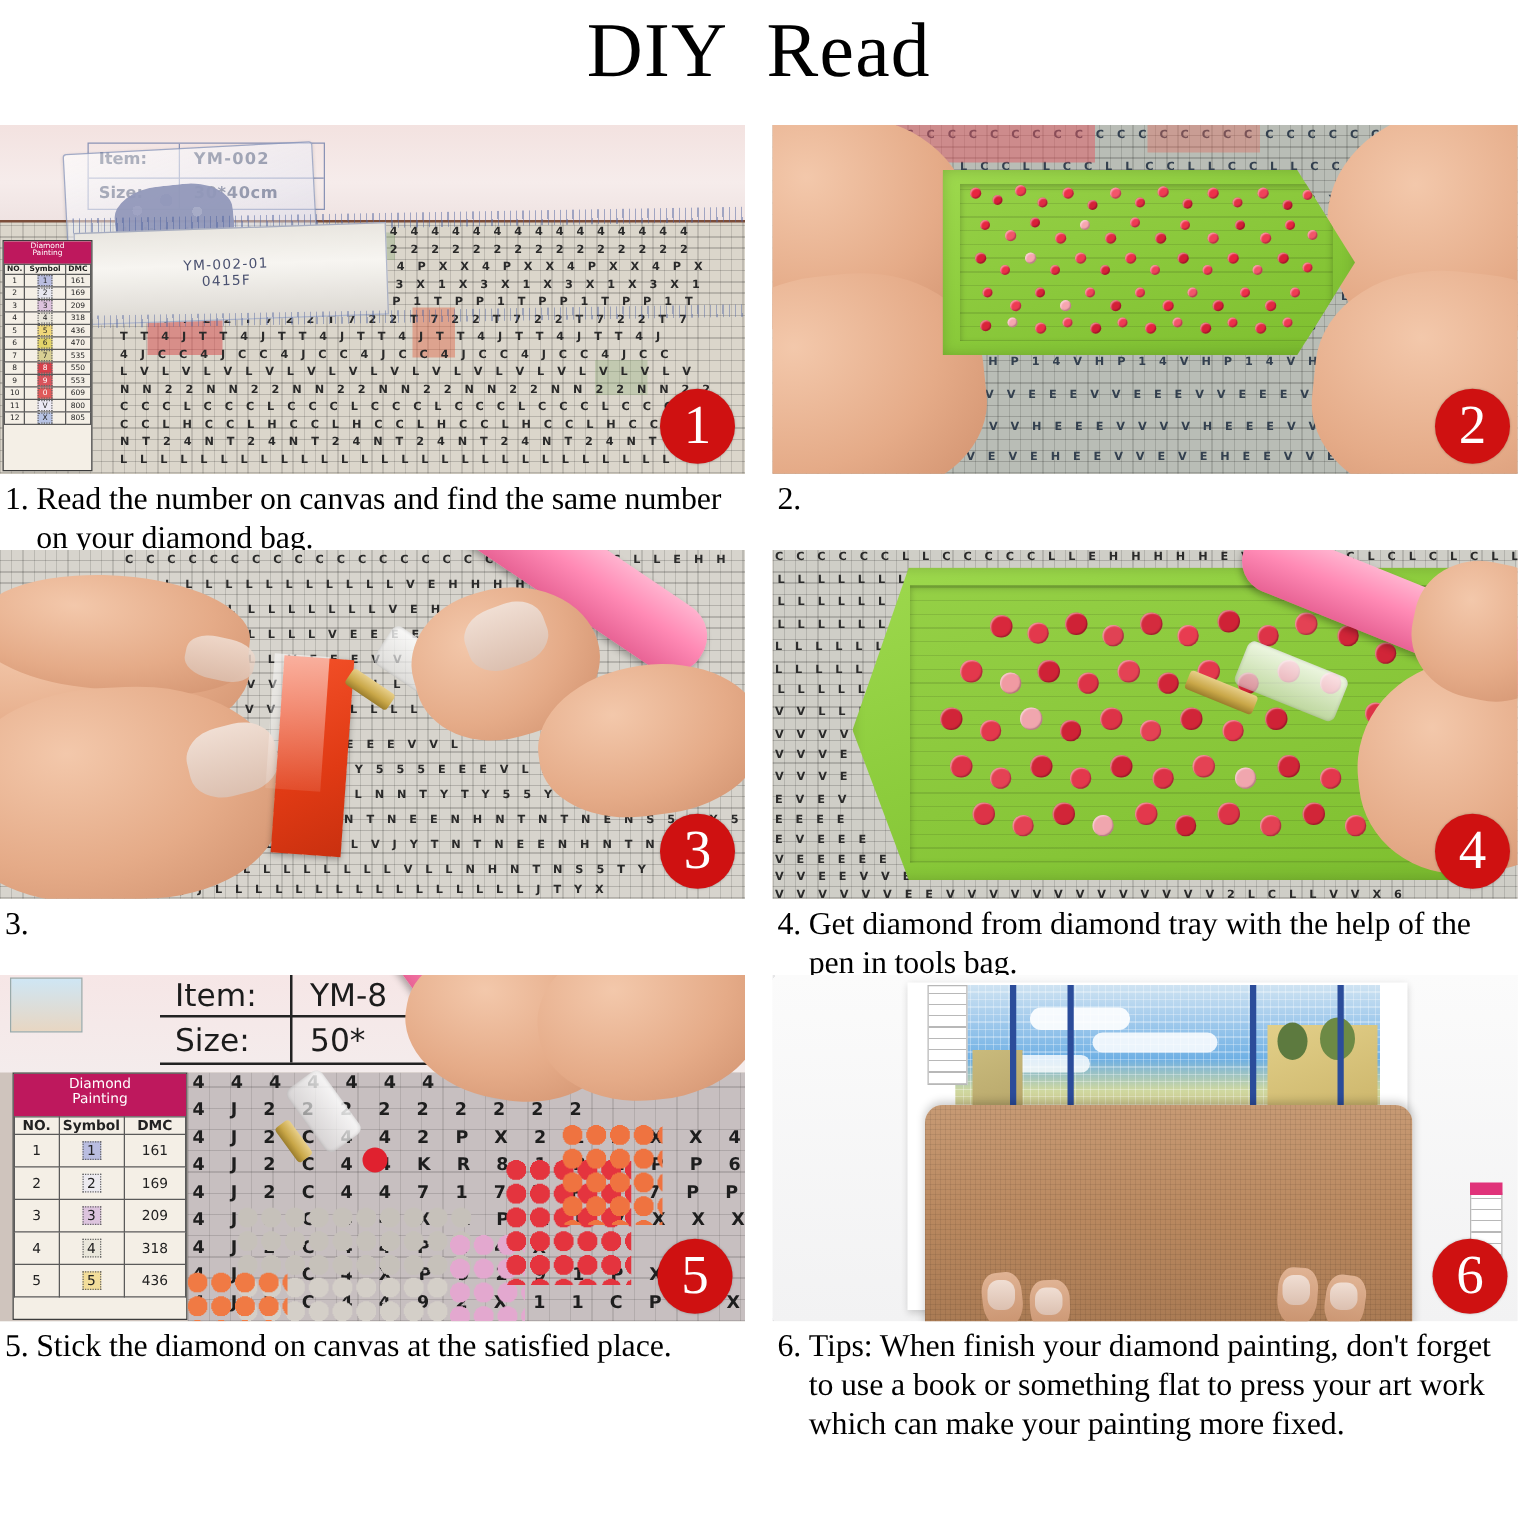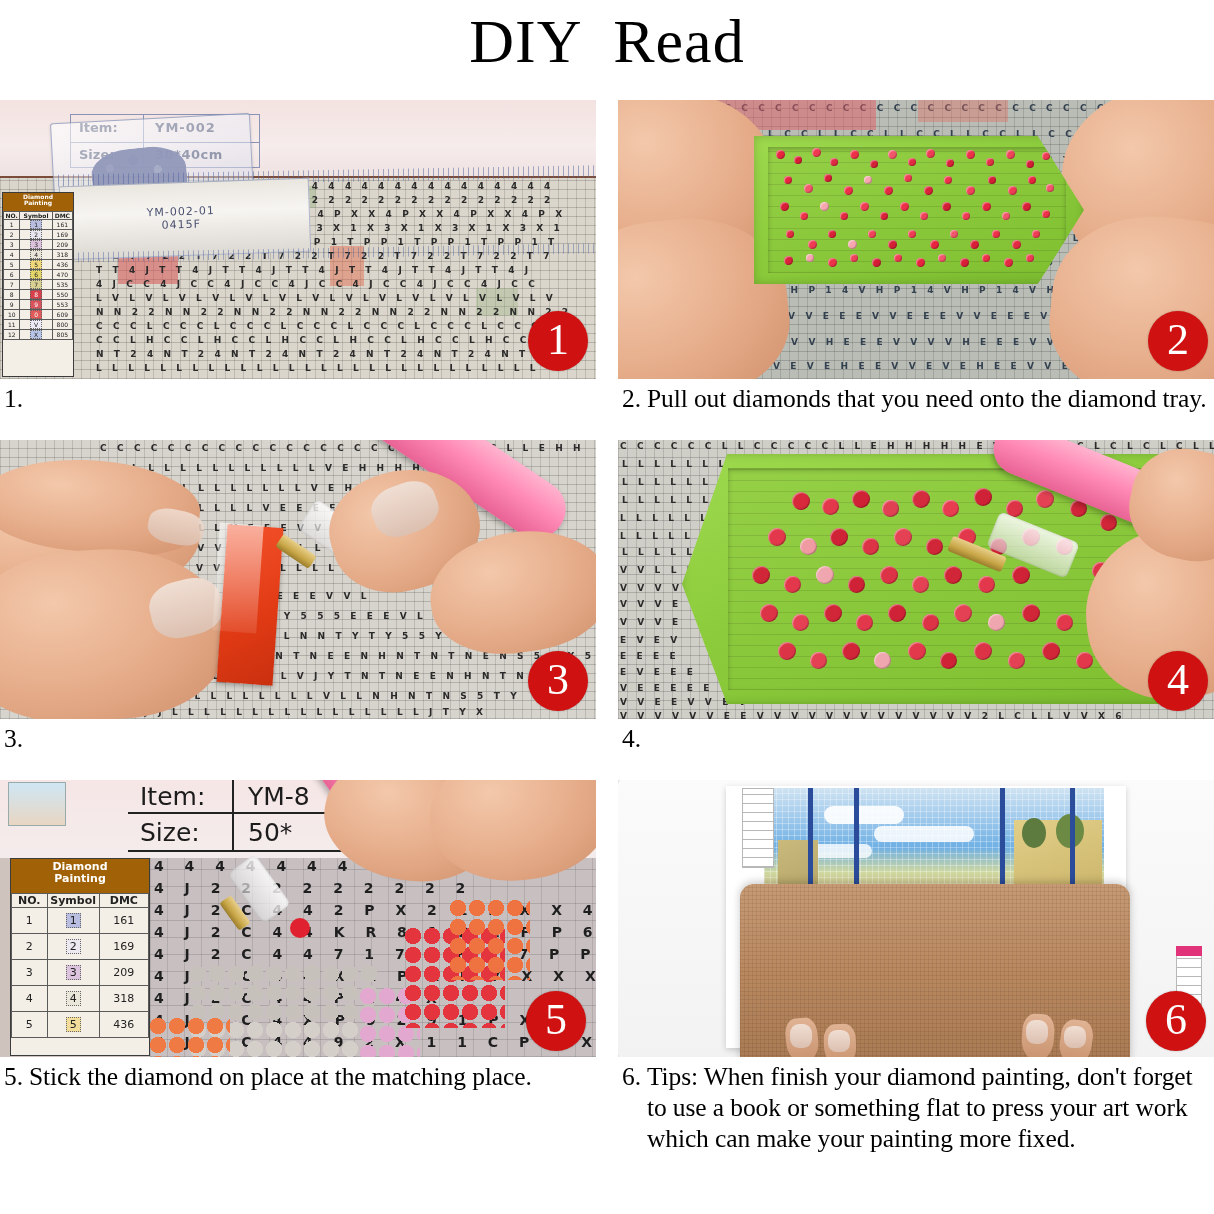--- a/index.html
+++ b/index.html
@@ -182,24 +182,24 @@
 
   
   .chart {
     position:absolute;
     background:#f4efe6;
     border:1px solid #3c3c3c;
     font-family:"DejaVu Sans", sans-serif;
     overflow:hidden;
   }
   .chart .ch-head {
-    background:#a16207;
+    background:#be185d;
     color:#ffffff;
     text-align:center;
-    font-weight:700;
+    font-weight:400;
     line-height:1.05;
     padding:1px 0;
   }
   .chart table { border-collapse:collapse; width:100%; }
   .chart td {
     border:1px solid #5a5a5a;
     text-align:center;
     color:#222;
     padding:0;
   }
@@ -436,20 +436,21 @@
                   <td>805</td>
                 </tr>
           </tbody>
             </table>
         </div>
 
         <div class="badge">1</div>
       </div>
       <div class="caption cap-wrap">
         <span class="num">1.</span>
+        <span class="body">Read the number on canvas and find the same number on your diamond bag.</span>
       </div>
     </div>
 
     <div class="step-cell col-right row1">
       <div class="photo">
         <div class="canvasgrid" style="background-color:#b9bdb6"></div>
         <div style="position:absolute;inset:0;overflow:hidden">
           <div class="symrow" style="top:4px;left:6px;color:#33404f">V L L C C C C C C C C C C C C C C C C C C C C C C C C C C</div>
           <div class="symrow" style="top:30px;left:2px;color:#33404f">L L C C L L C C L L C C L L C C L L C C L L C C L L C C</div>
           <div class="symrow" style="top:56px;left:2px;color:#33404f">X P X 4 X P X 4 X P X 4 X P X 4 X P X 4 X P X 4 X P X 4</div>
@@ -542,21 +543,20 @@
             <div class="gem" style="left:206px; top:122px;width:9px;  height:9px;  background:#d91f38"></div>
             <div class="gem" style="left:228px; top:118px;width:8px;  height:8px;  background:#ee3049"></div>
             <div class="gem" style="left:250px; top:122px;width:9px;  height:9px;  background:#e42a42"></div>
             <div class="gem" style="left:272px; top:118px;width:8px;  height:8px;  background:#ef3b53"></div>
           </div>
         </div>
         <div class="badge">2</div>
       </div>
       <div class="caption cap-wrap">
         <span class="num">2.</span>
-        <span class="body">Pull out diamonds that you need onto the diamond tray.</span>
       </div>
     </div>
 
     <div class="step-cell col-left row2">
       <div class="photo">
         <div class="canvasgrid" style="background-color:#d7d4cd"></div>
         <div style="position:absolute;inset:0;overflow:hidden">
           <div class="symrow" style="top:4px;left:100px">C C C C C C C C C C C C C C C C C C C C C C C C L L E H H</div>
           <div class="symrow" style="top:24px;left:116px">L L L L L L L L L L L L L V E H H H H H</div>
           <div class="symrow" style="top:44px;left:134px">L L L L L L L L L L L V E H H H E E</div>
@@ -693,20 +693,21 @@
         <div class="pen-body" style="right:-30px;top:22px;width:260px;height:52px;transform:rotate(22deg);border-radius:26px 10px 10px 26px"></div>
         <div class="pen-clear" style="left:372px;top:86px;width:86px;height:38px;transform:rotate(22deg);border-radius:6px"></div>
         <div class="pen-tip" style="left:330px;top:106px;width:58px;height:16px;transform:rotate(22deg);border-radius:3px"></div>
         <div class="hand" style="right:-50px;top:88px;width:180px;height:170px;transform:rotate(-6deg);border-radius:50% 40% 45% 45%"></div>
         <div class="hand" style="right:-34px;top:10px;width:120px;height:110px;transform:rotate(12deg);border-radius:45%"></div>
 
         <div class="badge">4</div>
       </div>
       <div class="caption cap-wrap">
         <span class="num">4.</span>
+        <span class="body">Get diamond from diamond tray with the help of the pen in tools bag.</span>
       </div>
     </div>
 
     <div class="step-cell col-left row3">
       <div class="photo">
         <div style="position:absolute;inset:0;background:#cfc4bd"></div>
 
         <div style="position:absolute;left:0;top:0;right:0;height:78px;background:linear-gradient(180deg,#f6e6e6,#f4ecec)"></div>
         <div style="position:absolute;left:128px;top:-4px;width:250px;height:76px;border:2px solid #222;border-left:none;border-top:none">
           <div style="position:absolute;left:0;right:0;top:36px;height:2px;background:#222"></div>
@@ -791,21 +792,21 @@
         <div class="pen-body" style="left:270px;top:-14px;width:190px;height:54px;transform:rotate(54deg);border-radius:10px 28px 28px 10px"></div>
         <div class="pen-clear" style="left:228px;top:92px;width:62px;height:34px;transform:rotate(54deg);border-radius:6px"></div>
         <div class="pen-tip" style="left:218px;top:126px;width:34px;height:14px;transform:rotate(54deg);border-radius:3px"></div>
         <div class="hand" style="left:324px;top:-20px;width:170px;height:120px;transform:rotate(10deg);border-radius:48%"></div>
         <div class="hand" style="left:430px;top:-30px;width:180px;height:130px;transform:rotate(-6deg);border-radius:48%"></div>
 
         <div class="badge">5</div>
       </div>
       <div class="caption cap-wrap">
         <span class="num">5.</span>
-        <span class="body">Stick the diamond on place at the matching place.</span>
+        <span class="body">Stick the diamond on canvas at the satisfied place.</span>
       </div>
     </div>
 
     <div class="step-cell col-right row3">
       <div class="photo" style="background:#fafafa">
         <div class="marble"></div>
 
         <div class="art-canvas" style="left:108px;top:6px;width:400px;height:262px"></div>
         <div class="art-pic" style="left:146px;top:8px;width:340px;height:108px"></div>
 

